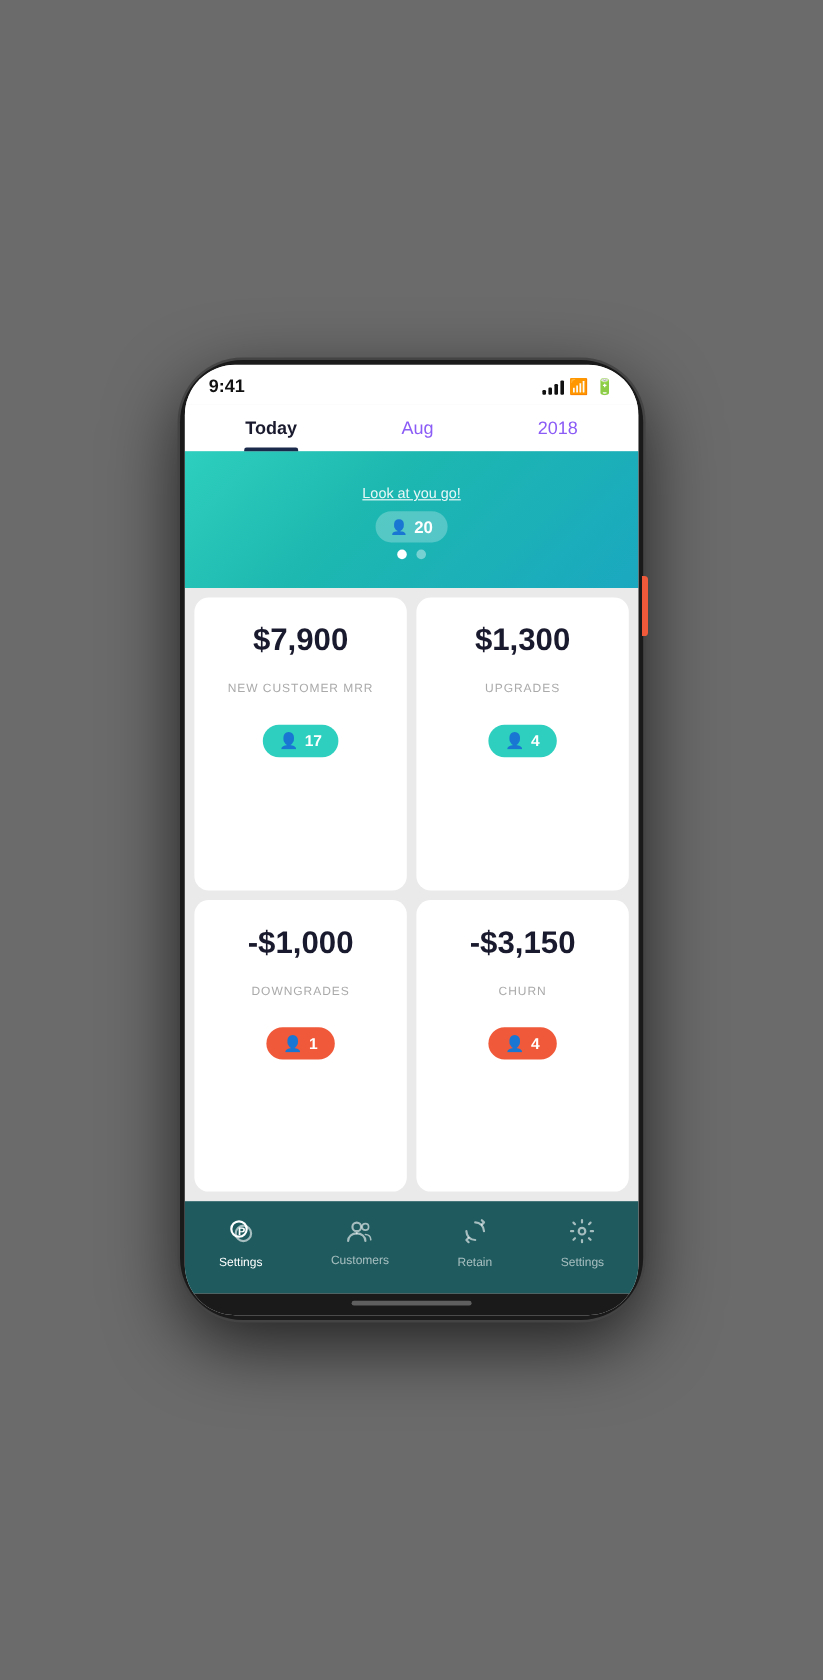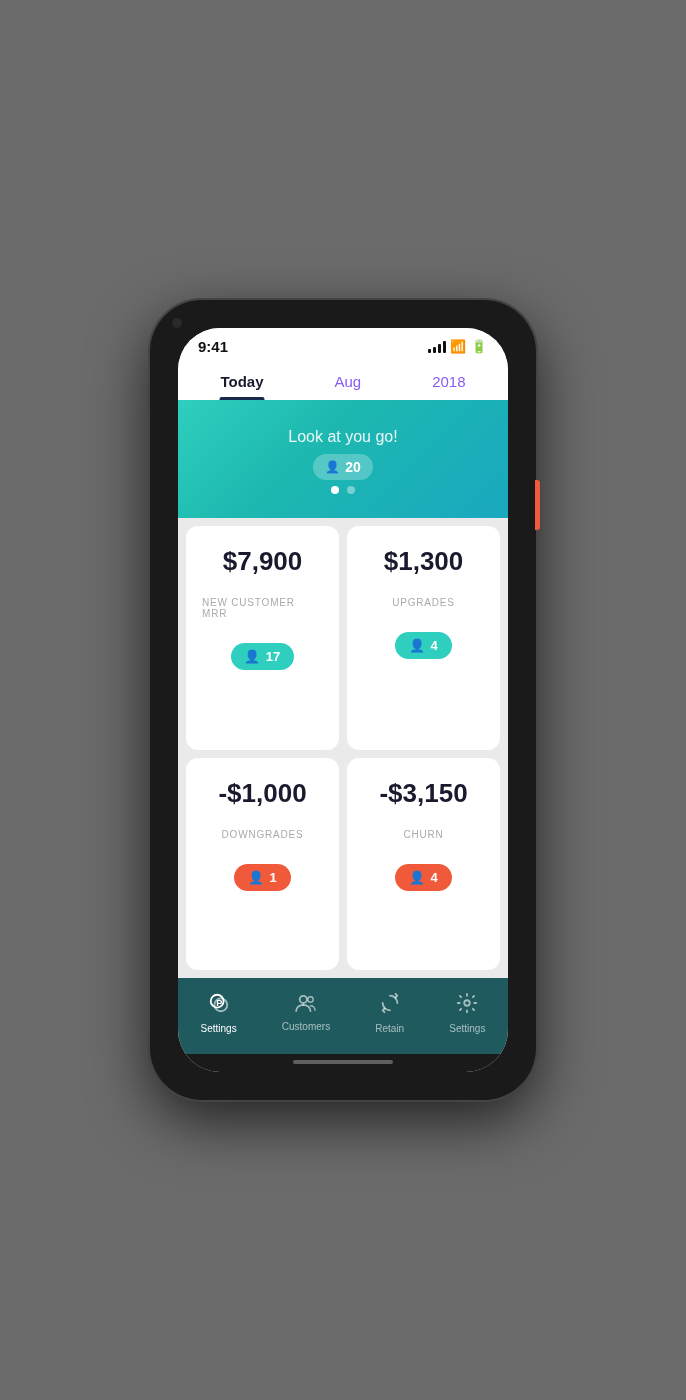--- a/index.html
+++ b/index.html
@@ -11,21 +11,21 @@
       align-items: center;
       min-height: 100vh;
       font-family: -apple-system, BlinkMacSystemFont, 'Helvetica Neue', sans-serif;
     }
 
     .phone-outer {
       width: 386px;
       height: 800px;
       background: #1a1a1a;
       border-radius: 52px;
-      padding: 28px;
+      padding: 4px;
       box-shadow: 0 0 0 2px #444, 0 20px 60px rgba(0,0,0,0.7);
       position: relative;
     }
 
     .phone-inner {
       width: 100%;
       height: 100%;
       background: #f0f0f0;
       border-radius: 42px;
       overflow: hidden;
@@ -112,22 +112,23 @@
     
     .hero {
       background: linear-gradient(135deg, #2ecfbe 0%, #1db8b0 40%, #1aa8c0 100%);
       padding: 28px 20px 24px;
       text-align: center;
       flex-shrink: 0;
     }
 
     .hero-subtitle {
       color: rgba(255,255,255,0.9);
-      font-size: 16px;
+      font-size: 12px;
       margin-bottom: 8px;
+      text-decoration: underline;
     }
 
     .hero-amount-row {
       display: flex;
       align-items: center;
       justify-content: center;
       gap: 12px;
       margin-bottom: 6px;
     }
 

